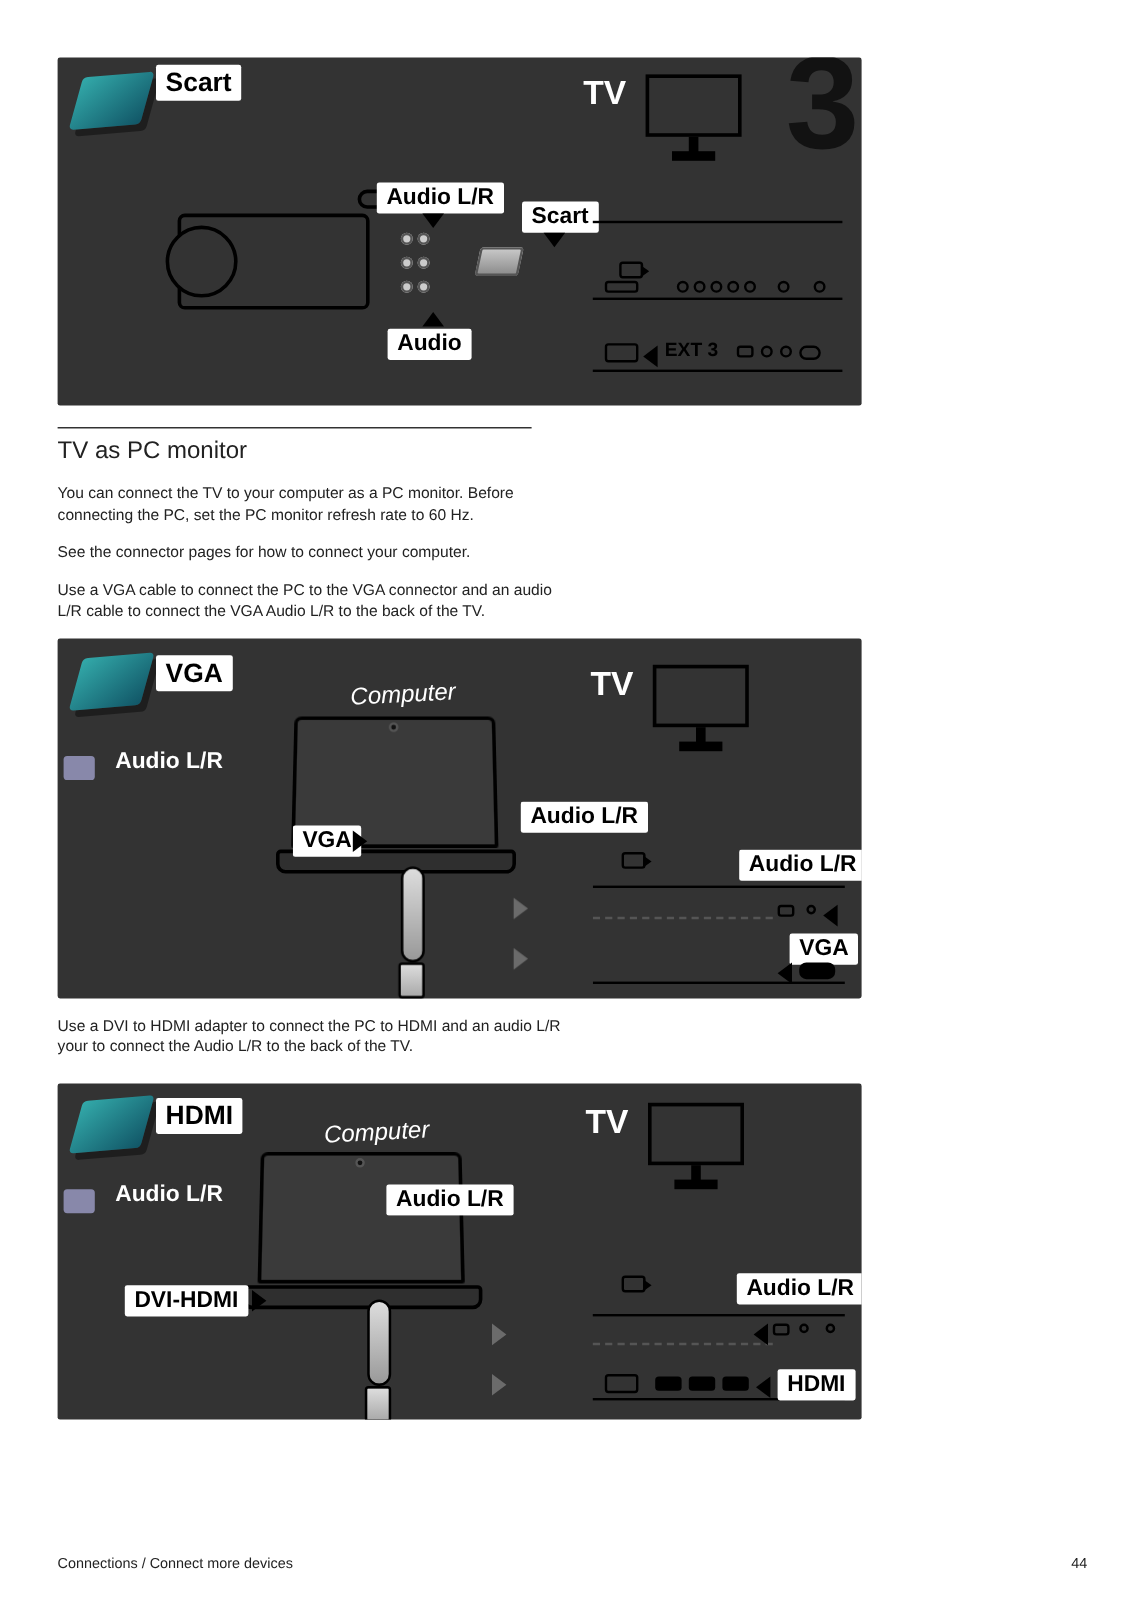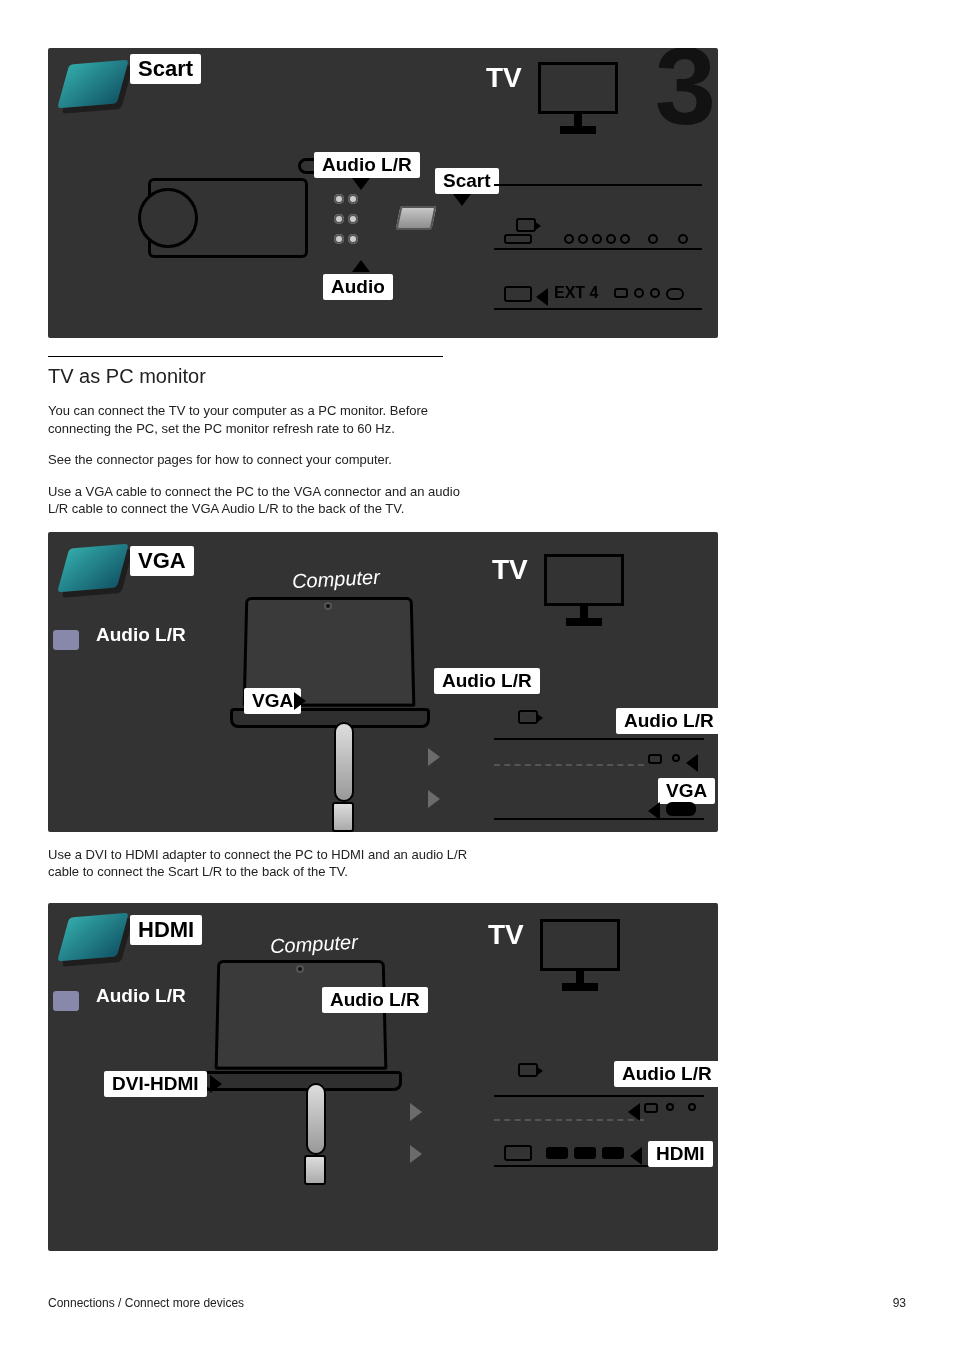--- a/index.html
+++ b/index.html
@@ -8,21 +8,21 @@
 
   .diagram {
     background: #333333;
     width: 670px;
     border-radius: 2px;
     position: relative;
     overflow: hidden;
   }
   .diagram.d1 { height: 290px; }
   .diagram.d2 { height: 300px; margin-top: 8px; }
-  .diagram.d3 { height: 348px; margin-top: 22px; }
+  .diagram.d3 { height: 280px; margin-top: 22px; }
 
   .lbl {
     position: absolute;
     background: #fff;
     color: #000;
     font-weight: 700;
     font-size: 19px;
     padding: 2px 8px;
     border-radius: 2px;
     font-family: Arial, sans-serif;
@@ -179,21 +179,21 @@
     <div class="panel-circ" style="left:530px; top:186px;"></div>
     <div class="panel-circ" style="left:544px; top:186px;"></div>
     <div class="panel-circ" style="left:558px; top:186px;"></div>
     <div class="panel-circ" style="left:572px; top:186px;"></div>
     <div class="panel-circ" style="left:600px; top:186px;"></div>
     <div class="panel-circ" style="left:630px; top:186px;"></div>
 
     <div class="panel-line" style="left:446px; top:260px; width:208px;"></div>
     <div class="panel-rect" style="left:456px; top:238px; width:28px; height:16px;"></div>
     <div class="arr-left" style="left:488px; top:240px;"></div>
-    <div class="panel-text" style="left:506px; top:236px;">EXT 4</div>
+    <div class="panel-text" style="left:506px; top:236px;">EXT 3</div>
     <div class="small-port" style="left:566px; top:240px;"></div>
     <div class="panel-circ" style="left:586px; top:240px;"></div>
     <div class="panel-circ" style="left:602px; top:240px;"></div>
     <div class="small-rnd" style="left:618px; top:240px;"></div>
   </div>
 
   <hr class="section-rule">
   <h2 class="section-title">TV as PC monitor</h2>
   <p class="body-text">You can connect the TV to your computer as a PC monitor. Before connecting the PC, set the PC monitor refresh rate to 60 Hz.</p>
   <p class="body-text">See the connector pages for how to connect your computer.</p>
@@ -238,21 +238,21 @@
     <div class="panel-line dash" style="left:446px; top:232px; width:150px;"></div>
     <div class="small-port" style="left:600px; top:222px;"></div>
     <div class="dot-port" style="left:624px; top:222px;"></div>
     <div class="arr-left" style="left:638px; top:222px;"></div>
     <div class="lbl" style="left:610px; top:246px;">VGA</div>
     <div class="panel-line" style="left:446px; top:286px; width:210px;"></div>
     <div class="vga-port" style="left:618px; top:270px;"></div>
     <div class="arr-left" style="left:600px; top:270px;"></div>
   </div>
 
-  <p class="body-text" style="margin-top:14px;">Use a DVI to HDMI adapter to connect the PC to HDMI and an audio L/R cable to connect the Scart L/R to the back of the TV.</p>
+  <p class="body-text" style="margin-top:14px;">Use a DVI to HDMI adapter to connect the PC to HDMI and an audio L/R your to connect the Audio L/R to the back of the TV.</p>
 
   <div class="diagram d3">
 
     <div class="cable-icon" style="left:16px; top:12px;"></div>
     <div class="lbl lg" style="left:82px; top:12px;">HDMI</div>
 
     <div class="plug" style="left:5px; top:88px;"></div>
     <div class="overlay-text" style="left:48px; top:82px;">Audio L/R</div>
 
     <div class="hand-label" style="left:222px; top:30px;">Computer</div>
@@ -292,15 +292,15 @@
     <div class="panel-rect" style="left:456px; top:242px; width:28px; height:16px;"></div>
     <div class="hdmi-port" style="left:498px; top:244px;"></div>
     <div class="hdmi-port" style="left:526px; top:244px;"></div>
     <div class="hdmi-port" style="left:554px; top:244px;"></div>
     <div class="arr-left" style="left:582px; top:244px;"></div>
     <div class="lbl" style="left:600px; top:238px;">HDMI</div>
   </div>
 
   <div class="footer">
     <span>Connections / Connect more devices</span>
-    <span>93</span>
+    <span>44</span>
   </div>
 </div>
 
 </body></html>

